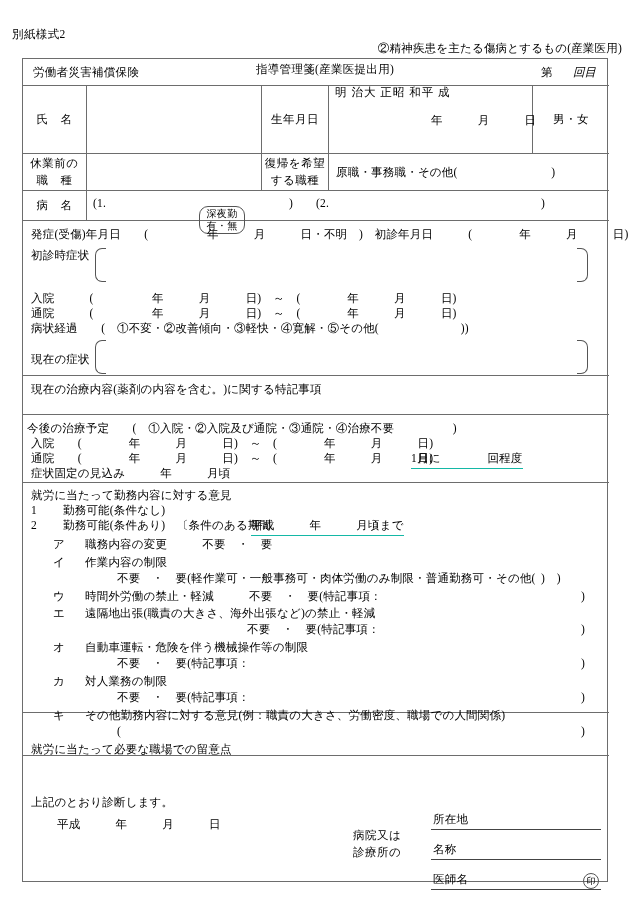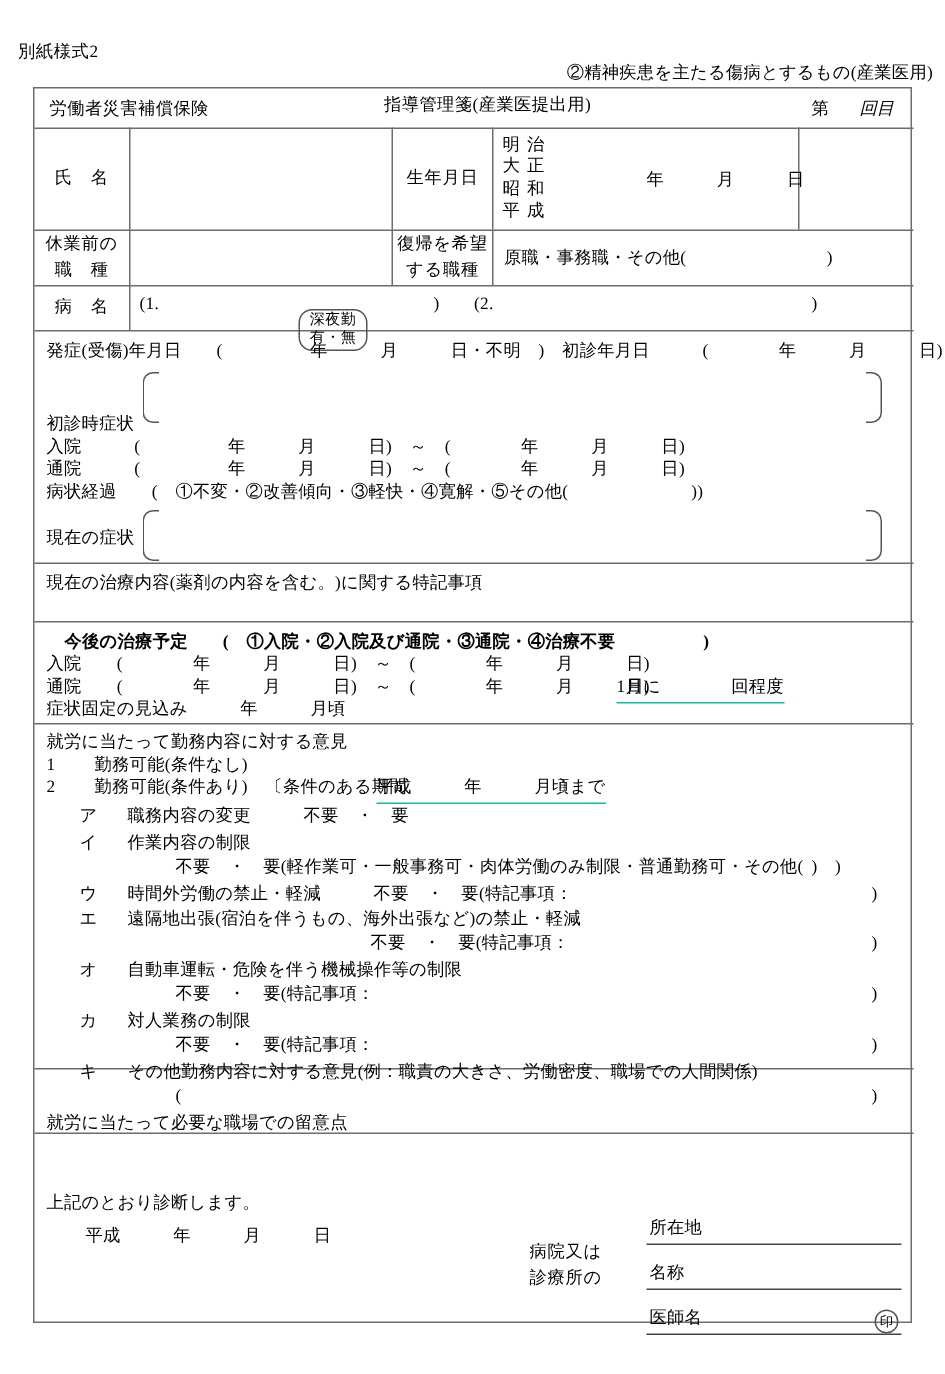--- a/index.html
+++ b/index.html
@@ -48,22 +48,22 @@
   .vl { position:absolute; width:0;  border-left:1px solid #6d6d6d; }
 
   .cell-lbl {
     position:absolute; display:flex; align-items:center; justify-content:center;
     text-align:center; font-size:11.5px; line-height:1.45; letter-spacing:.5px;
   }
   .txt { position:absolute; font-size:11.5px; line-height:1.5; white-space:pre; letter-spacing:.2px;}
 
   
   .era {
-    position:absolute; display:flex; flex-direction:column;
-    justify-content:center; font-size:11.5px; line-height:1.28; letter-spacing:1px;
+    position:absolute; display:flex; flex-direction:row;
+    font-size:11.5px; line-height:1.28; letter-spacing:1px;
   }
 
   
   .night-box {
     position:absolute;
     border:1px solid #555; border-radius:9px;
     display:flex; flex-direction:column; align-items:center; justify-content:center;
     font-size:10px; line-height:1.25; letter-spacing:.3px;
     box-sizing:border-box;
   }
@@ -130,20 +130,21 @@
 
     <div class="era" style="left:312px; top:26px; height:68px;">
       <span>明 治</span>
       <span>大 正</span>
       <span>昭 和</span>
       <span>平 成</span>
     </div>
 
     <div class="txt" style="left:408px; top:53px;">年　　　月　　　日</div>
 
+    <div class="cell-lbl" style="left:510px; top:26px; width:76px; height:68px;">男・女</div>
 
     <div class="cell-lbl" style="left:0; top:94px; width:63px; height:37px; white-space:pre;">休業前の
 職　種</div>
     <div class="abs" style="left:64px; top:95px; width:110px; height:35px;"></div>
 
     <div class="night-box" style="left:176px; top:99px; width:46px; height:28px;margin-top:48px;">
       <span>深夜勤</span>
       <span>有・無</span>
     </div>
 
@@ -152,38 +153,38 @@
     <div class="txt" style="left:313px; top:105px;">原職・事務職・その他(　　　　　　　　)</div>
 
     <div class="cell-lbl" style="left:0; top:131px; width:63px; height:30px;text-align:right;">病　名</div>
     <div class="txt" style="left:70px; top:136px;">(1.</div>
     <div class="txt" style="left:266px; top:136px;">)</div>
     <div class="txt" style="left:293px; top:136px;">(2.</div>
     <div class="txt" style="left:518px; top:136px;">)</div>
 
     <div class="txt" style="left:8px; top:167px;">発症(受傷)年月日　　(　　　　　年　　　月　　　日・不明　)　初診年月日　　　(　　　　年　　　月　　　日)</div>
 
-    <div class="txt" style="left:8px; top:216px;text-align:right;">初診時症状</div>
+    <div class="txt" style="left:8px; top:188px;text-align:right;">初診時症状</div>
     <div class="brk left" style="left:72px;  top:189px; height:34px;"></div>
     <div class="brk right" style="left:554px; top:189px; height:34px;"></div>
     <div class="abs" style="left:84px; top:189px; width:468px; height:34px;"></div>
 
     <div class="txt" style="left:8px; top:231px;">入院　　　(　　　　　年　　　月　　　日)　～　(　　　　年　　　月　　　日)</div>
     <div class="txt" style="left:8px; top:246px;">通院　　　(　　　　　年　　　月　　　日)　～　(　　　　年　　　月　　　日)</div>
     <div class="txt" style="left:8px; top:261px;">病状経過　　(　①不変・②改善傾向・③軽快・④寛解・⑤その他(　　　　　　　))</div>
 
     <div class="txt" style="left:8px; top:292px;">現在の症状</div>
     <div class="brk left" style="left:72px;  top:281px; height:34px;"></div>
     <div class="brk right" style="left:554px; top:281px; height:34px;"></div>
     <div class="abs" style="left:84px; top:281px; width:468px; height:34px;"></div>
 
     <div class="txt" style="left:8px; top:322px;">現在の治療内容(薬剤の内容を含む。)に関する特記事項</div>
     <div class="abs" style="left:8px; top:338px; width:570px; height:16px;"></div>
 
-    <div class="txt" style="left:20px; top:361px;font-weight:bold;">今後の治療予定　　(　①入院・②入院及び通院・③通院・④治療不要　　　　　)</div>
+    <div class="txt" style="left:4px; top:361px;">今後の治療予定　　(　①入院・②入院及び通院・③通院・④治療不要　　　　　)</div>
     <div class="txt" style="left:8px; top:376px;">入院　　(　　　　年　　　月　　　日)　～　(　　　　年　　　月　　　日)</div>
     <div class="txt" style="left:8px; top:391px;">通院　　(　　　　年　　　月　　　日)　～　(　　　　年　　　月　　　日)</div>
     <div class="txt underline" style="left:388px; top:391px; padding-bottom:1px;">1月に　　　　回程度</div>
     <div class="txt" style="left:8px; top:428px;">就労に当たって勤務内容に対する意見</div>
 
     <div class="txt" style="left:8px; top:406px;">症状固定の見込み　　　年　　　月頃</div>
 
     <div class="txt" style="left:8px; top:443px;">1</div>
     <div class="txt" style="left:40px; top:443px;">勤務可能(条件なし)</div>
 
@@ -198,21 +199,21 @@
     <div class="txt" style="left:30px; top:495px;">イ</div>
     <div class="txt" style="left:62px; top:495px;">作業内容の制限</div>
     <div class="txt" style="left:94px; top:511px;">不要　・　要(軽作業可・一般事務可・肉体労働のみ制限・普通勤務可・その他(</div>
     <div class="txt" style="left:518px; top:511px;">)　)</div>
 
     <div class="txt" style="left:30px; top:529px;">ウ</div>
     <div class="txt" style="left:62px; top:529px;">時間外労働の禁止・軽減　　　不要　・　要(特記事項：</div>
     <div class="txt" style="left:558px; top:529px;">)</div>
 
     <div class="txt" style="left:30px; top:546px;">エ</div>
-    <div class="txt" style="left:62px; top:546px;">遠隔地出張(宿泊を伴うもの、海外出張など)の禁止・軽減</div>
+    <div class="txt" style="left:62px; top:546px;">遠隔地出張(職責の大きさ、海外出張など)の禁止・軽減</div>
     <div class="txt" style="left:224px; top:562px;">不要　・　要(特記事項：</div>
     <div class="txt" style="left:558px; top:562px;">)</div>
 
     <div class="txt" style="left:30px; top:580px;">オ</div>
     <div class="txt" style="left:62px; top:580px;">自動車運転・危険を伴う機械操作等の制限</div>
     <div class="txt" style="left:94px; top:596px;">不要　・　要(特記事項：</div>
     <div class="txt" style="left:558px; top:596px;">)</div>
 
     <div class="txt" style="left:30px; top:614px;">カ</div>
     <div class="txt" style="left:62px; top:614px;">対人業務の制限</div>

